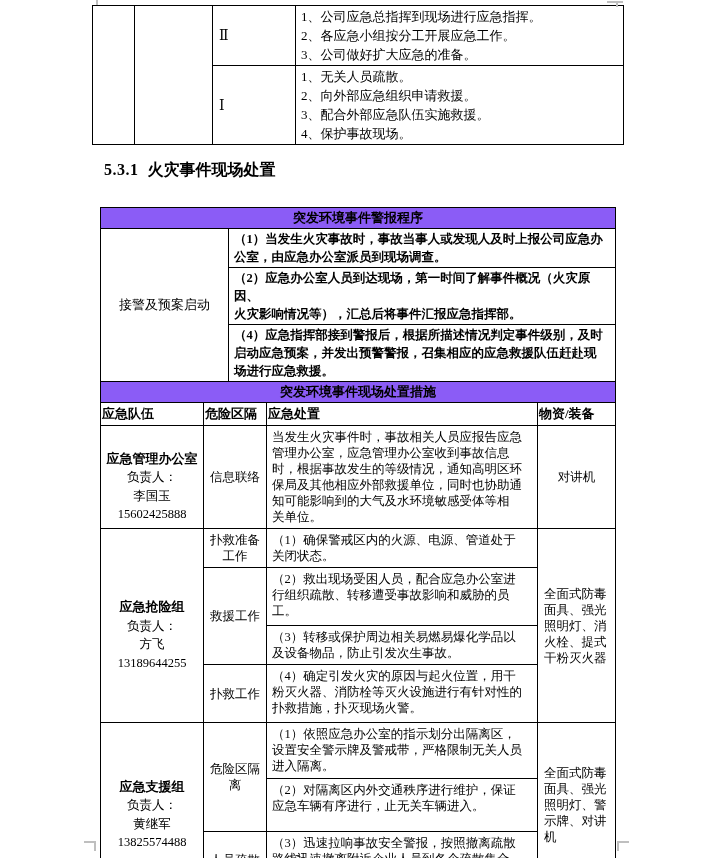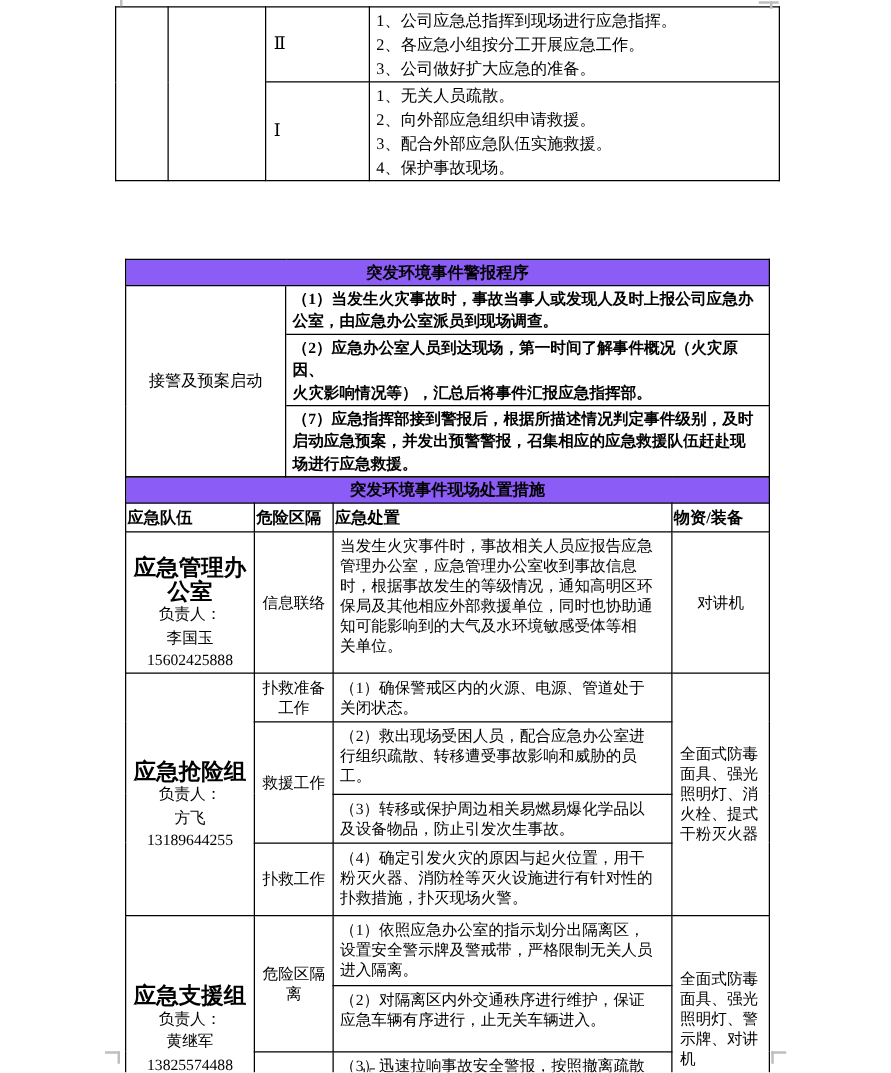--- a/index.html
+++ b/index.html
@@ -23,21 +23,21 @@
 
   
   .main-wrap{position:absolute;left:100px;top:207px;width:515px;}
   .alarm-table,.measures-table{width:515px;font-size:12.5px;}
   .measures-table{margin-top:-1px;}
   .title-row td{background:#8b5cf6;font-weight:bold;text-align:center;vertical-align:middle;font-size:13px;}
   .alarm-label{ text-align:center;vertical-align:middle;font-size:13px;}
   .alarm-step{vertical-align:top;padding:1px 5px;line-height:18px;font-weight:bold;}
   .col-header td{font-weight:bold;vertical-align:middle;font-size:13px;}
   .team-cell{text-align:center;vertical-align:middle;line-height:18.5px;padding:0 2px;}
-  .team-name{font-weight:bold;font-size:18px;margin-top:19px;}
+  .team-name{font-weight:bold;font-size:13px;margin-top:19px;}
   .task-cell{text-align:center;vertical-align:middle;line-height:16px;padding:0 2px;}
   .action-cell{vertical-align:top;padding:3px 5px;line-height:16px;}
   .equip-cell{vertical-align:middle;text-align:center;line-height:16px;padding:0 3px;}
   .equip-cell.multiline{text-align:left;padding-left:6px;}
 
   
   .crop{position:absolute;background:#BFBFBF;}
   .pagenum{position:absolute;left:288px;top:851px;font-size:13px;color:#333;}
 </style>
 </head>
@@ -68,20 +68,23 @@
       <td class="level-items">
         <div>1、无关人员疏散。</div>
         <div>2、向外部应急组织申请救援。</div>
         <div>3、配合外部应急队伍实施救援。</div>
         <div>4、保护事故现场。</div>
       </td>
     </tr>
   </tbody>
     </table>
 
+  <div class="heading">
+    <span class="num">5.3.1</span><span>火灾事件现场处置</span>
+  </div>
 
   <div class="main-wrap">
 
     <table class="alarm-table">
       <colgroup>
           <col style="width:128px">
           <col style="width:387px">
         </colgroup>
       <tbody>
           <tr class="title-row" style="height:21px">
@@ -90,21 +93,21 @@
       <tr style="height:36px">
         <td rowspan="3" class="alarm-label">接警及预案启动</td>
         <td class="alarm-step pre">（1）当发生火灾事故时，事故当事人或发现人及时上报公司应急办
 公室，由应急办公室派员到现场调查。</td>
       </tr>
       <tr style="height:37px">
         <td class="alarm-step pre">（2）应急办公室人员到达现场，第一时间了解事件概况（火灾原因、
 火灾影响情况等），汇总后将事件汇报应急指挥部。</td>
       </tr>
       <tr style="height:54px">
-        <td class="alarm-step pre">（7）应急指挥部接到警报后，根据所描述情况判定事件级别，及时
+        <td class="alarm-step pre">（4）应急指挥部接到警报后，根据所描述情况判定事件级别，及时
 启动应急预案，并发出预警警报，召集相应的应急救援队伍赶赴现
 场进行应急救援。</td>
       </tr>
     </tbody>
       </table>
 
     <table class="measures-table">
       <colgroup>
           <col style="width:103px">
           <col style="width:63px">

